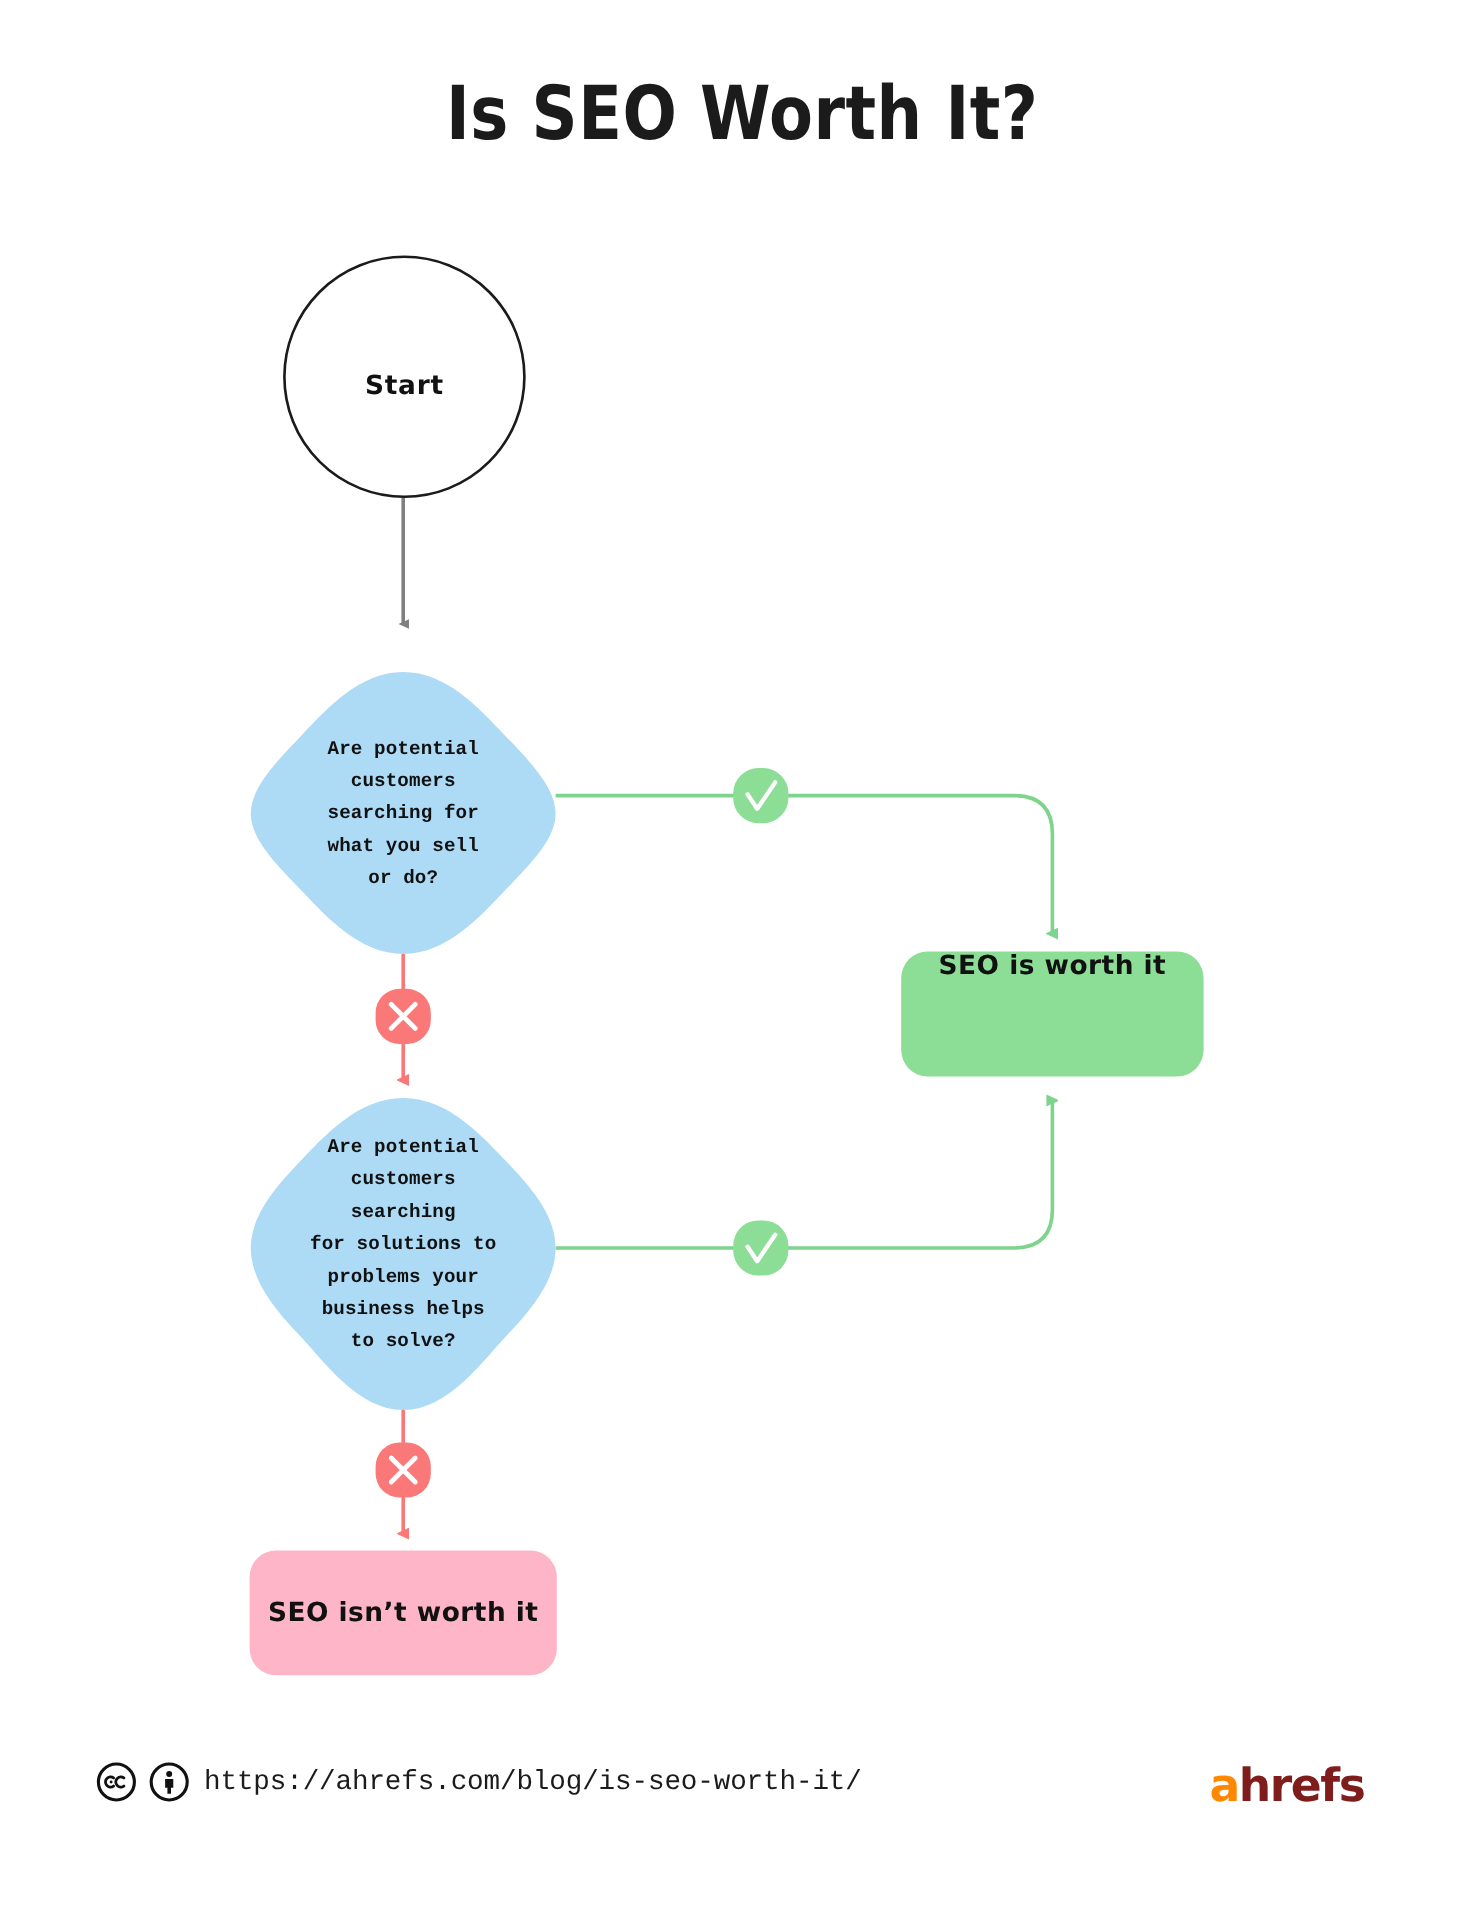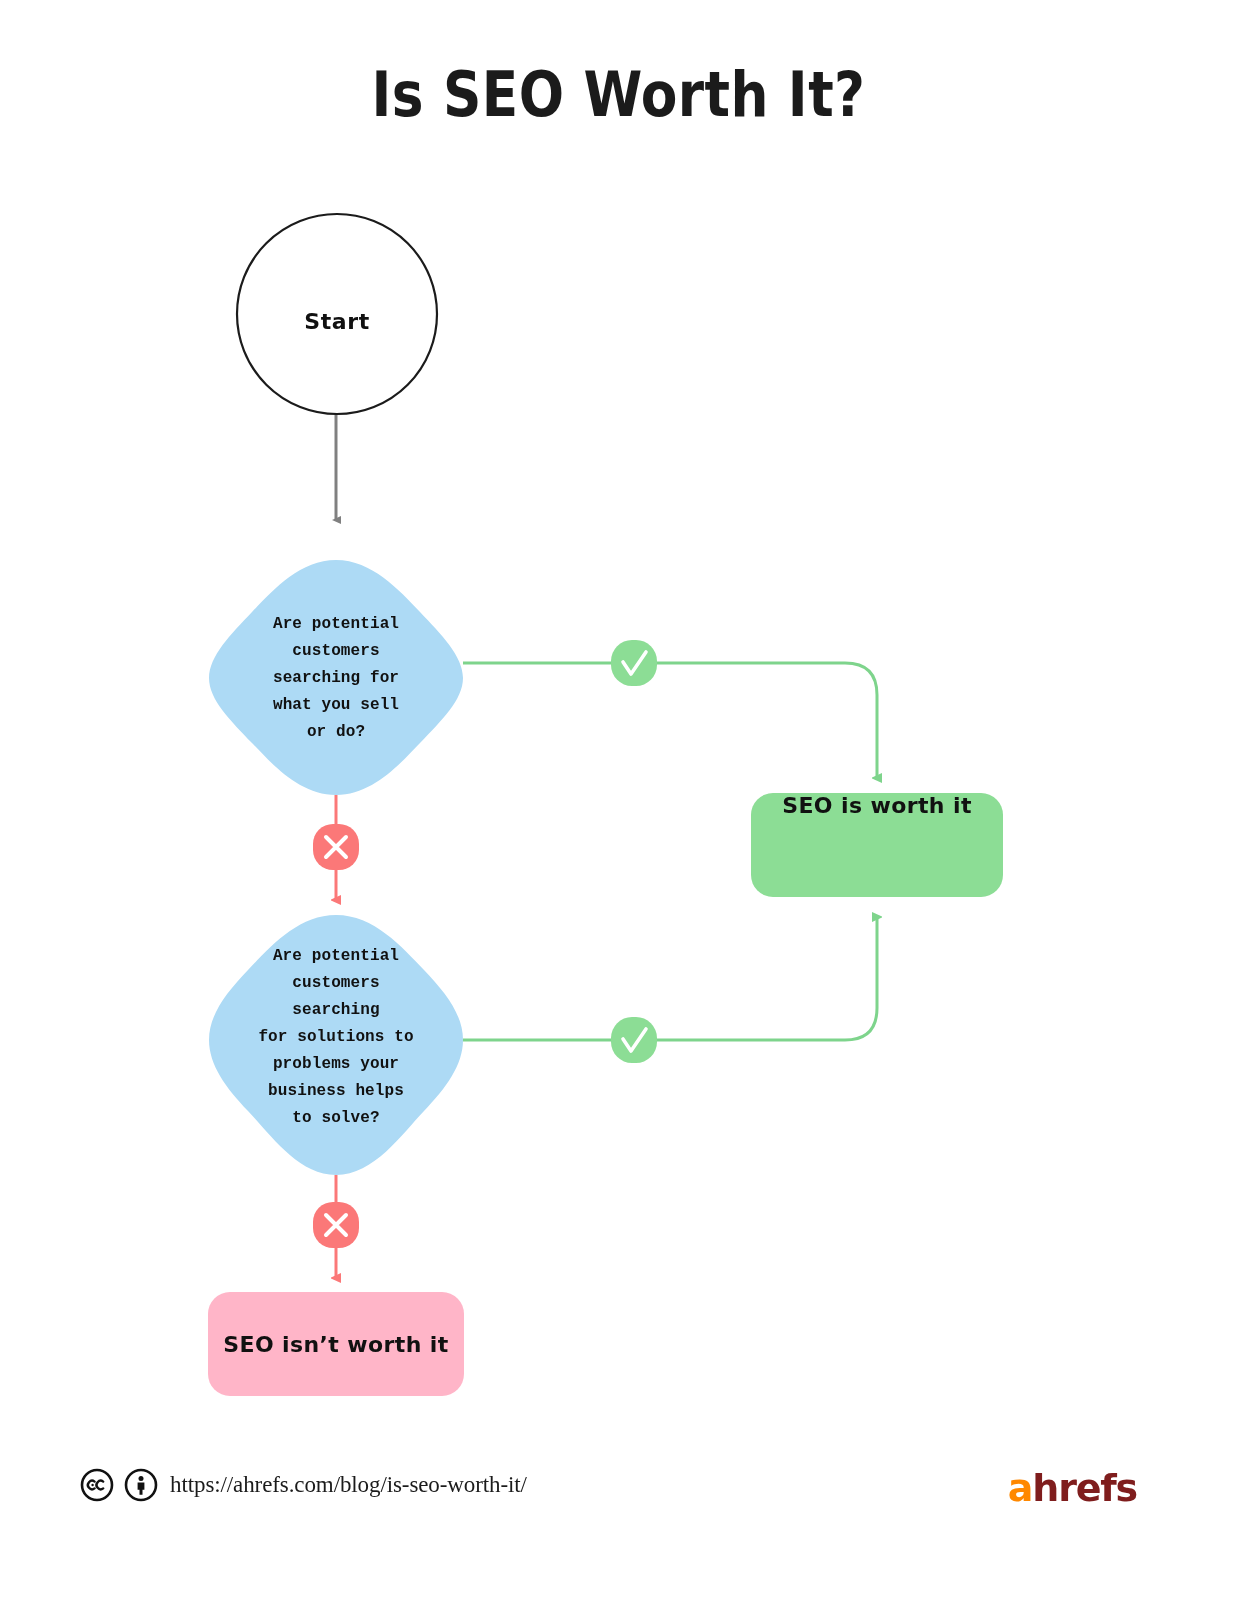--- a/index.html
+++ b/index.html
@@ -125,21 +125,21 @@
     display: flex;
     align-items: center;
     gap: 12px;
   }
   .cc-icons {
     display: flex;
     align-items: center;
     gap: 10px;
   }
   .footer-url {
-    font-family: Liberation Serif, serif;
+    font-family: Liberation Mono, monospace;
     font-size: 23px;
     color: #1b1b1b;
     letter-spacing: -0.1px;
   }
   .brand-logo {
     position: absolute;
     right: 100px;
     top: 6px;
     font-family: "DejaVu Sans", "Liberation Sans", sans-serif;
     font-weight: bold;

